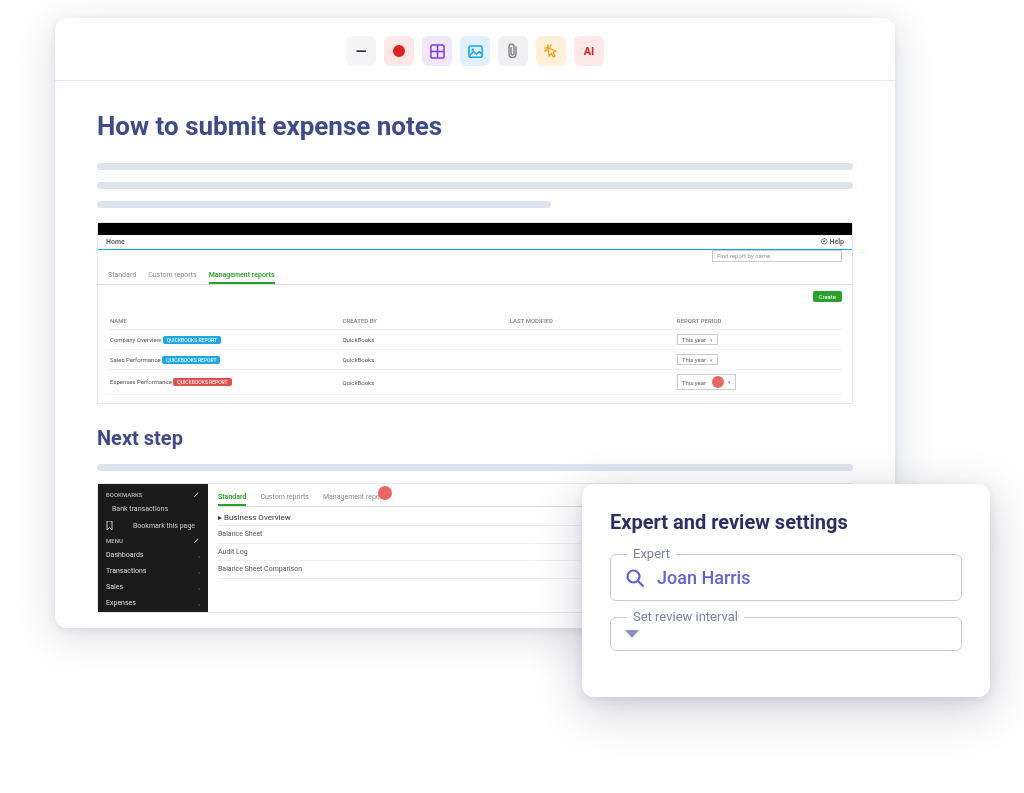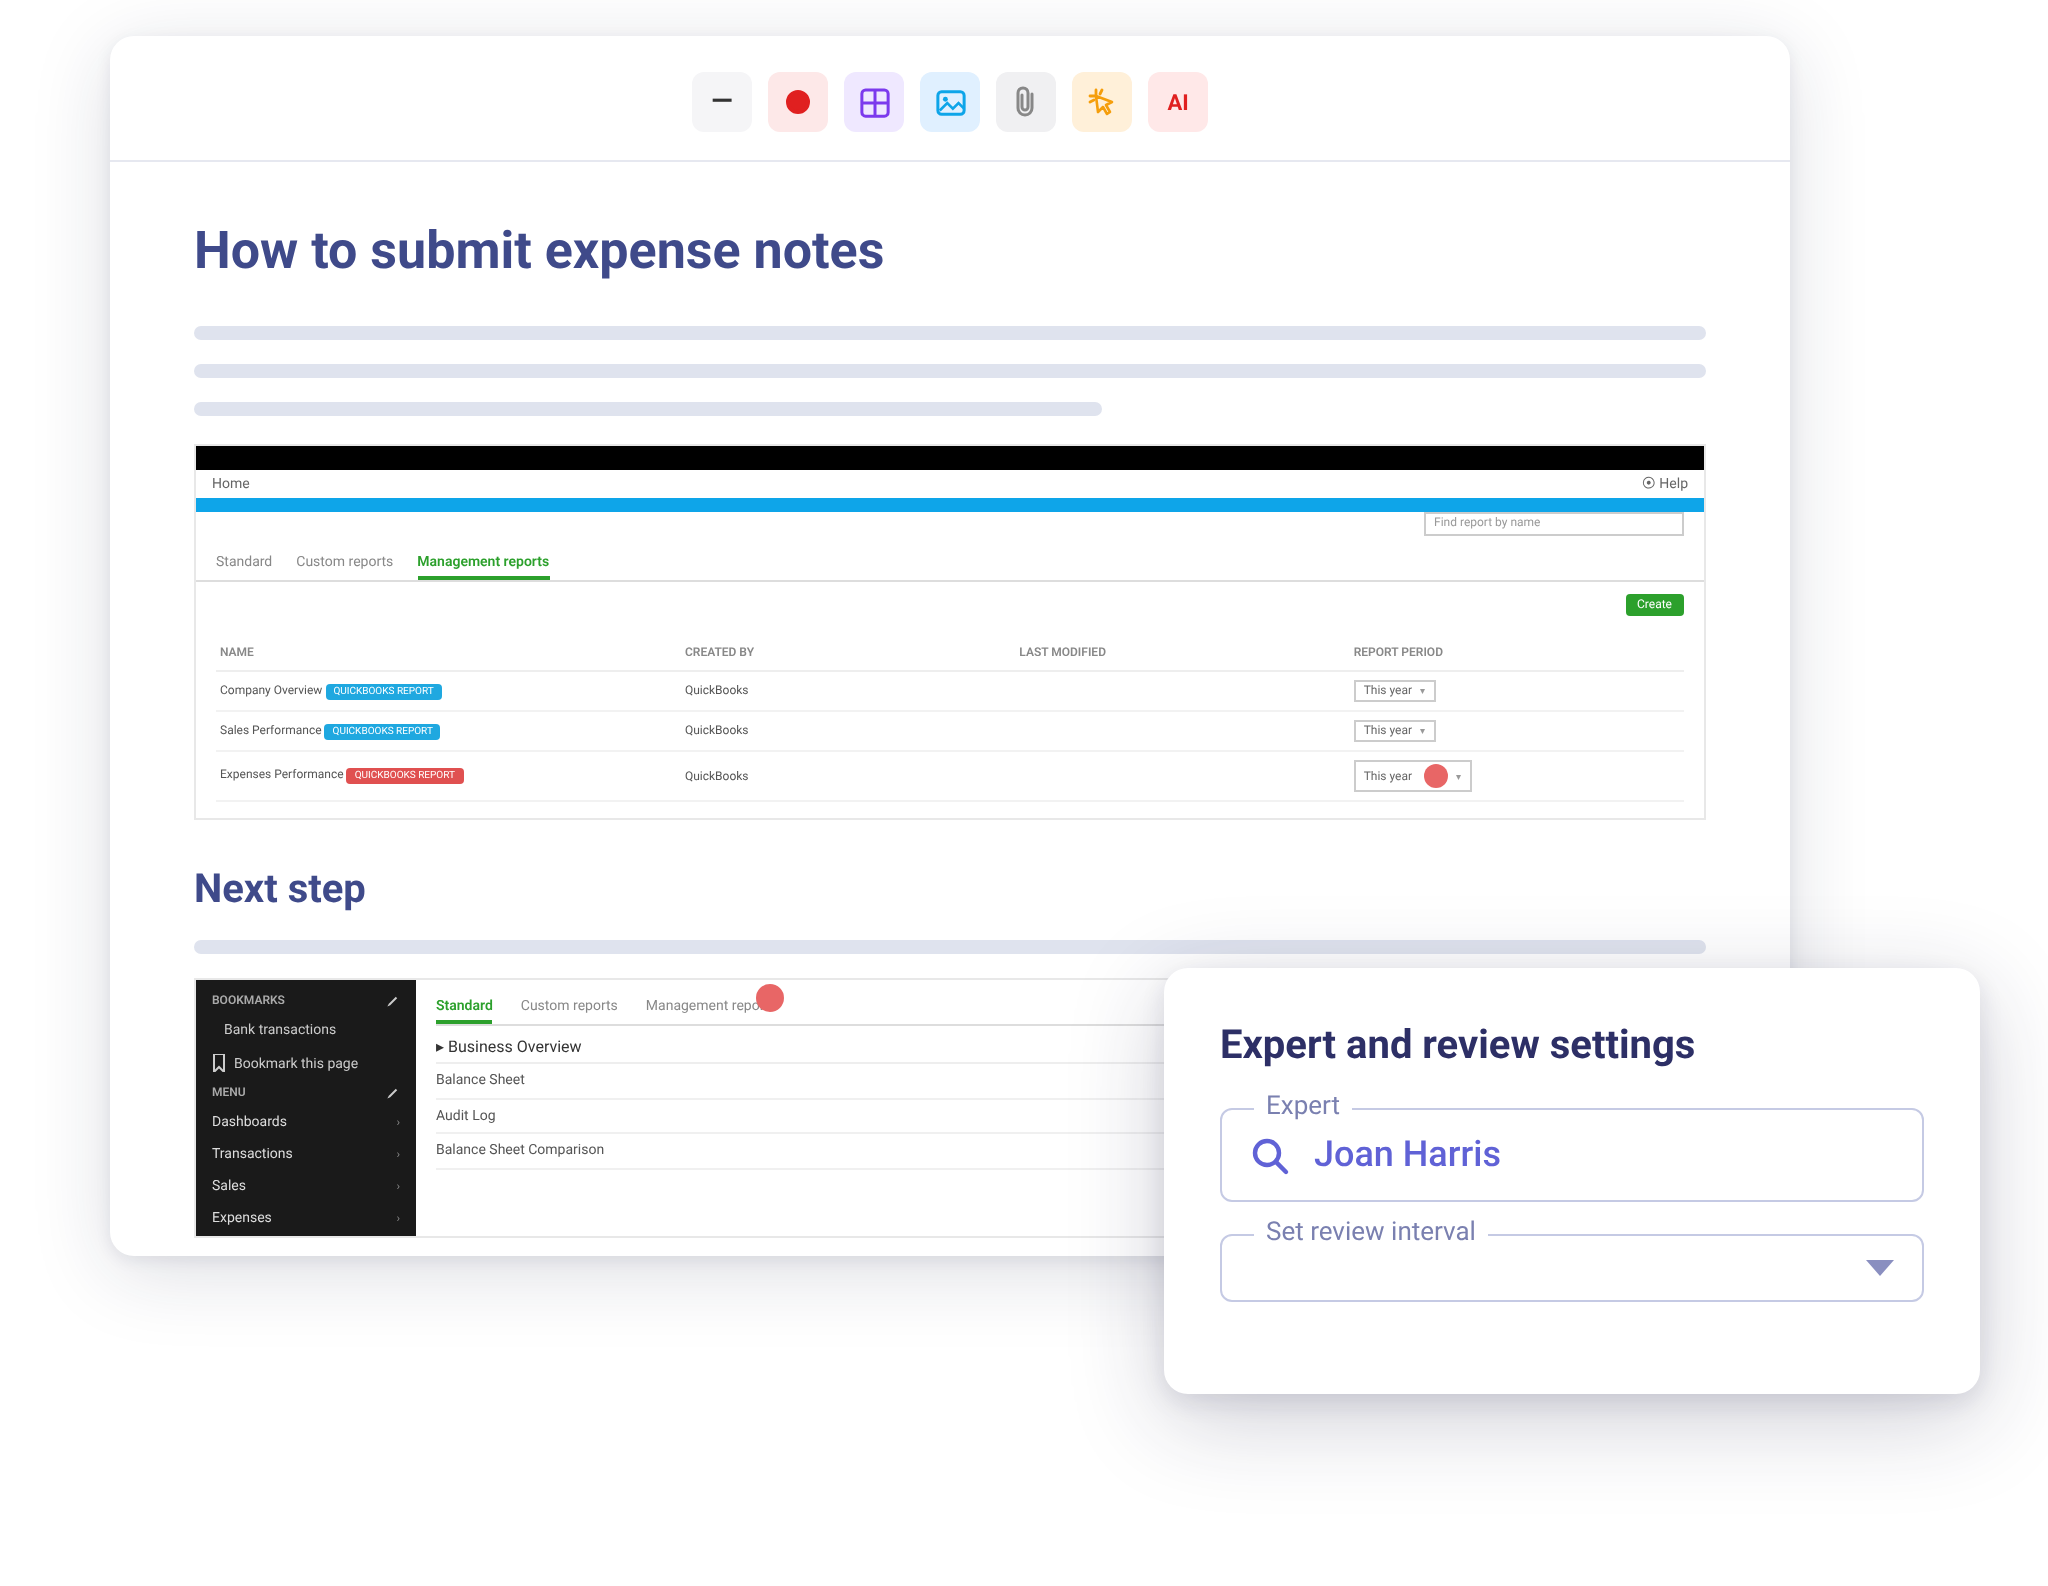--- a/index.html
+++ b/index.html
@@ -70,21 +70,21 @@
 
   
   .embed1 {
     margin-top: 14px;
     border: 1px solid #e8e8e8;
     background: #fff;
     font-size: 8px;
     color: #555;
   }
   .embed1-blackbar { height: 12px; background: #000; }
-  .embed1-topbar { display:flex; justify-content:space-between; padding: 3px 8px; font-size: 7px; color:#666; border-bottom:7px solid #0ea5e9;}
+  .embed1-topbar { display:flex; justify-content:space-between; padding: 3px 8px; font-size: 7px; color:#666; border-bottom:1px solid #0ea5e9;font-weight:bold;}
   .embed1-title { padding: 8px 10px 4px 10px; font-size: 10px; font-weight: 600; color: #333; }
   .embed1-search { display:flex; justify-content:flex-end; padding: 0 10px 6px 10px;}
   .embed1-search-box { width: 130px; height: 12px; border: 1px solid #ccc; background:#fff; font-size:6px; padding:1px 4px; color:#999;}
   .embed1-tabs { display:flex; gap: 12px; padding: 0 10px; border-bottom: 1px solid #ddd; font-size:7px; color:#888;}
   .embed1-tab { padding: 3px 0; }
   .embed1-tab.active { color: #2ca02c; border-bottom: 2px solid #2ca02c; font-weight:600;}
   .embed1-create-row { display:flex; justify-content:flex-end; padding: 6px 10px;}
   .embed1-create-btn { background:#2ca02c; color:#fff; font-size:6px; padding:2px 6px; border-radius:2px;}
   .embed1-table { width: calc(100% - 20px); margin: 4px 10px 8px 10px; }
   .embed1-th { display:flex; font-size:6px; color:#888; font-weight:600; padding:3px 0; border-bottom:1px solid #eee;}
@@ -116,21 +116,21 @@
   .embed2-sidebar {
     width: 110px;
     background: #1a1a1a;
     color: #ddd;
     padding: 4px 0;
   }
   .embed2-side-head { display:flex; justify-content:space-between; padding:3px 8px; font-size:6px; color:#aaa; font-weight:600;}
   .embed2-side-item { display:flex; justify-content:space-between; align-items:center; padding:4px 8px; font-size:7px; color:#ddd;}
   .embed2-side-item .chev { font-size:6px; color:#888;}
   .embed2-side-item.sub { padding-left: 14px; color:#ccc;}
-  .embed2-side-bookmark { display:flex; align-items:center; gap:4px; padding:4px 8px; font-size:7px; color:#ccc;}
+  .embed2-side-bookmark { display:flex; align-items:center; gap:20px; padding:4px 8px; font-size:7px; color:#ccc;}
   .embed2-main { flex:1; padding: 4px 10px; position:relative;}
   .embed2-tabs { display:flex; gap:14px; border-bottom:1px solid #ddd; font-size:7px; color:#888; padding-top:2px;}
   .embed2-tab { padding:3px 0;}
   .embed2-tab.active { color:#2ca02c; border-bottom:2px solid #2ca02c; font-weight:600;}
   .embed2-reddot { width:14px; height:14px; border-radius:50%; background:#e86666; position:absolute; top:2px; left:170px;}
   .embed2-cat { font-size:8px; font-weight:400; color:#333; padding:6px 0 3px 0; border-bottom:1px solid #eee;}
   .embed2-row { display:flex; justify-content:space-between; padding:4px 0; border-bottom:1px solid #f0f0f0; font-size:7px; color:#555;}
   .embed2-star { color:#2ca02c; font-size:8px;}
   .embed2-star.grey { color:#ccc;}
 
@@ -153,21 +153,20 @@
   }
   .field-group {
     position: relative;
     border: 1.5px solid #c5cae4;
     border-radius: 6px;
     padding: 12px 14px;
     margin-bottom: 16px;
     display: flex;
     align-items: center;
     gap: 12px;
-    justify-content: flex-end;
   }
   .field-label {
     position: absolute;
     top: -9px;
     left: 16px;
     background: #fff;
     padding: 0 6px;
     font-size: 13px;
     color: #7a80b0;
   }

